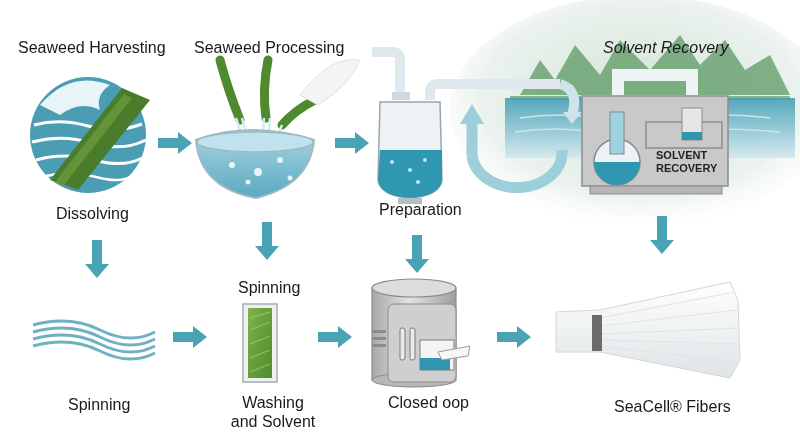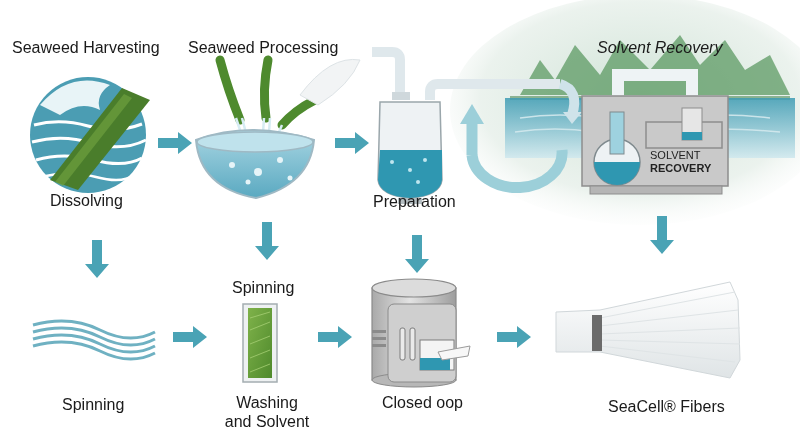--- a/index.html
+++ b/index.html
@@ -1,17 +1,17 @@
 <!DOCTYPE html>
 <html><head>
 <meta charset="utf-8">
 <style>
   html, body { margin:0; padding:0; background:#ffffff; }
   body { width:800px; height:436px; position:relative; overflow:hidden; font-family:"Liberation Sans","DejaVu Sans",sans-serif; }
-  .label { position:absolute; color:#1a1a1a; font-size:16px; white-space:nowrap; line-height:1.2; }
+  .label { position:absolute; color:#1a1a1a; font-size:16px; white-space:nowrap; line-height:1.2;margin-left:6px; }
   .label.center { transform:translateX(-50%); text-align:right; }
   svg.layer { position:absolute; left:0; top:0; }
 </style>
 </head>
 <body>
 
 <svg class="layer" width="800" height="436" viewBox="0 0 800 436">
   <defs>
     <radialGradient id="forestFade" cx="50%" cy="45%" r="60%">
       <stop offset="0%" stop-color="#cfe3d6" stop-opacity="1"></stop>
@@ -156,23 +156,23 @@
       <path d="M657 216 L667 216 L667 240 L674 240 L662 254 L650 240 L657 240 Z" fill="#4aa3b5"></path>
       <path d="M173 332 L193 332 L193 326 L207 337 L193 348 L193 342 L173 342 Z" fill="#4aa3b5"></path>
       <path d="M318 332 L338 332 L338 326 L352 337 L338 348 L338 342 L318 342 Z" fill="#4aa3b5"></path>
       <path d="M497 332 L517 332 L517 326 L531 337 L517 348 L517 342 L497 342 Z" fill="#4aa3b5"></path>
     </g>
 </svg>
 
 <div class="label" style="left:12px; top:38px;">Seaweed Harvesting</div>
 <div class="label" style="left:188px; top:38px;text-align:right;">Seaweed Processing</div>
 <div class="label" style="left:597px; top:38px;font-style:italic;">Solvent Recovery</div>
-<div class="label" style="left:50px; top:191px;">Dissolving</div>
-<div class="label" style="left:373px; top:192px;text-align:center;">Preparation</div>
+<div class="label" style="left:50px; top:204px;">Dissolving</div>
+<div class="label" style="left:373px; top:200px;text-align:center;">Preparation</div>
 <div class="label" style="left:232px; top:278px;">Spinning</div>
 <div class="label" style="left:62px; top:395px;">Spinning</div>
 <div class="label center" style="left:267px; top:393px;">Washing</div>
 <div class="label center" style="left:267px; top:412px;">and Solvent</div>
 <div class="label" style="left:382px; top:393px;">Closed oop</div>
 <div class="label" style="left:608px; top:397px;">SeaCell® Fibers</div>
 
-<div class="label" style="left:650px; top:149px; font-size:11px; font-weight:normal; color:#222;">SOLVENT</div>
+<div class="label" style="left:650px; top:149px; font-size:11px; font-weight:bold; color:#222;">SOLVENT</div>
 <div class="label" style="left:650px; top:162px; font-size:11px; font-weight:bold; color:#222;">RECOVERY</div>
 
 </body></html>

